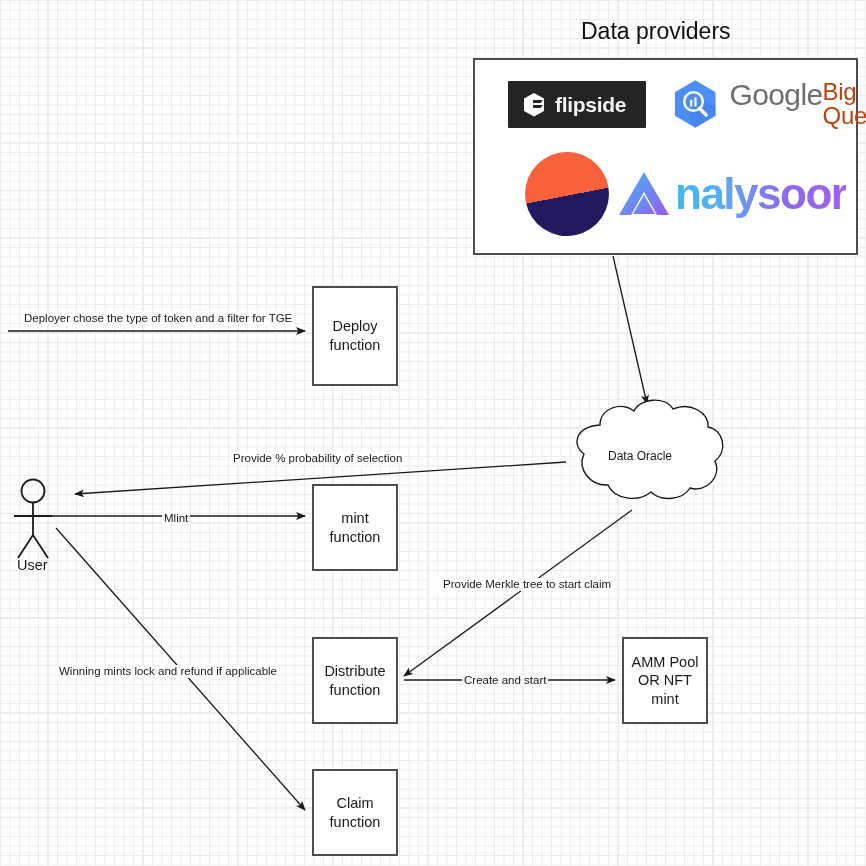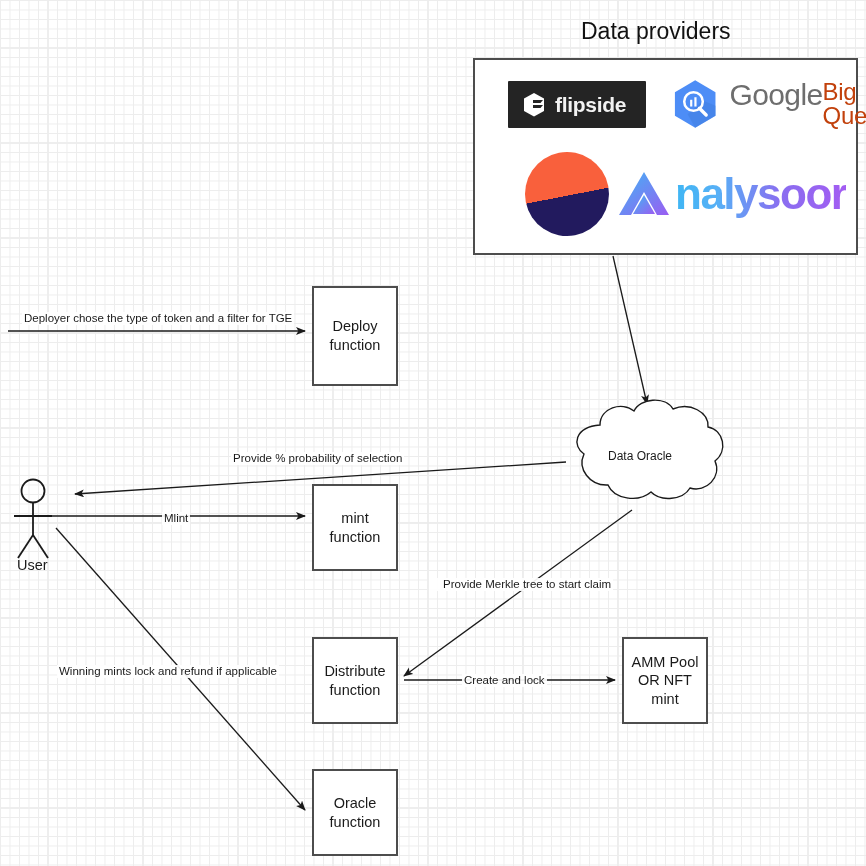--- a/index.html
+++ b/index.html
@@ -236,34 +236,34 @@
   </div>
 
   <div class="node-box" style="left:312px; top:286px; width:86px; height:100px;">Deploy
 function</div>
 
   <div class="node-box" style="left:312px; top:484px; width:86px; height:87px;">mint function</div>
 
   <div class="node-box" style="left:312px; top:637px; width:86px; height:87px;">Distribute
 function</div>
 
-  <div class="node-box" style="left:312px; top:769px; width:86px; height:87px;">Oracle function</div>
+  <div class="node-box" style="left:312px; top:769px; width:86px; height:87px;">Claim function</div>
 
   <div class="node-box" style="left:622px; top:637px; width:86px; height:87px;">AMM Pool
 OR NFT mint</div>
 
   <div class="stick-label" style="left:17px; top:557px;">User</div>
 
   <div class="edge-label big" style="left:606px; top:450px; background:transparent;">Data Oracle</div>
 
   <div class="edge-label" style="left:22px; top:312px;">Deployer chose the type of token and a filter for TGE</div>
 
   <div class="edge-label" style="left:231px; top:452px;">Provide % probability of selection</div>
 
   <div class="edge-label" style="left:162px; top:512px;">Mlint</div>
 
   <div class="edge-label" style="left:429px; top:578px;padding-left:14px;">Provide Merkle tree to start claim</div>
 
-  <div class="edge-label" style="left:462px; top:674px;">Create and lock</div>
+  <div class="edge-label" style="left:462px; top:674px;">Create and start</div>
 
   <div class="edge-label" style="left:57px; top:665px;">Winning mints lock and refund if applicable</div>
 
 </div>
 
 </body></html>

